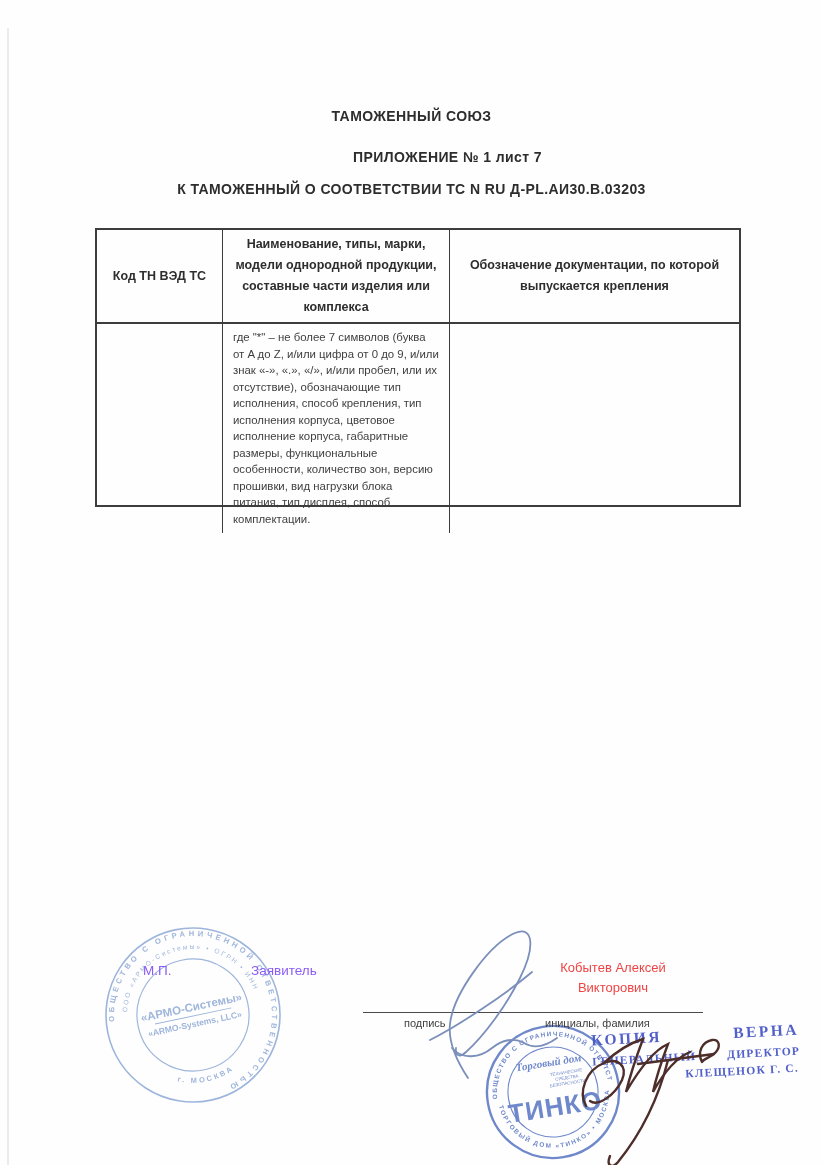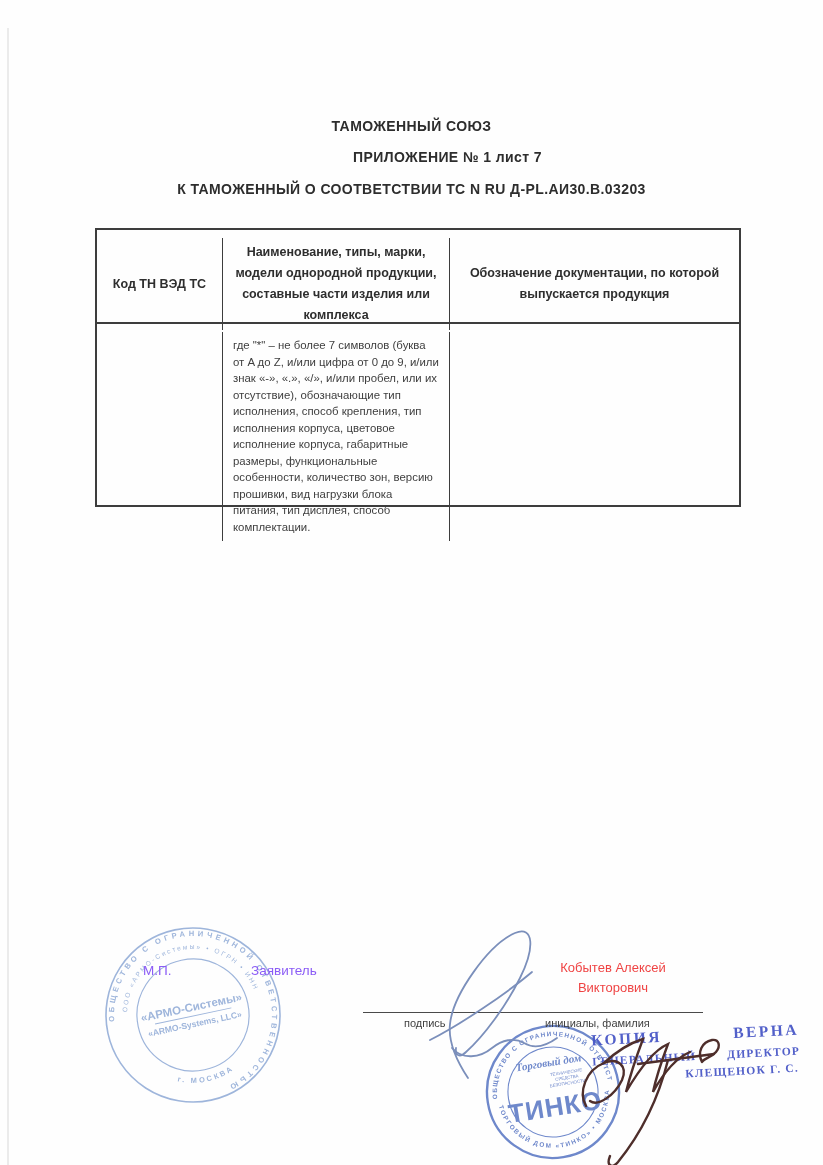--- a/index.html
+++ b/index.html
@@ -15,30 +15,30 @@
   body{background:#888;font-family:"Liberation Sans",sans-serif;}
   .page{
     position:relative;width:823px;height:1165px;margin:0 auto;
     background:#fefefe;overflow:hidden;color:var(--text);
   }
   .scan-edge{position:absolute;left:7px;top:28px;bottom:0;width:2px;background:#ebebeb;}
 
   
   .hline{position:absolute;left:0;width:100%;text-align:center;font-weight:bold;
     color:#2d2d2d;font-size:14px;letter-spacing:.4px;}
-  .h1{top:118px;}
+  .h1{top:108px;}
   .h2{top:149px;margin-left:36px;}
   .h3{top:181px;}
 
   
   .doc-table{position:absolute;left:95px;top:228px;width:646px;border:2px solid var(--border);}
   .tr{display:grid;grid-template-columns:126px 227px 1fr;}
   .thead{height:94px;border-bottom:2px solid var(--border);}
   .tbody{height:181px;}
-  .th,.td{border-right:1.5px solid var(--border);margin-top:8px;}
+  .th,.td{border-right:1.5px solid var(--border);}
   .c3{border-right:none !important;}
   .th{display:flex;align-items:center;justify-content:center;text-align:center;
     font-weight:bold;font-size:12.5px;line-height:1.68;padding:4px 12px;color:#2e2e2e;}
   .td{font-size:11.4px;line-height:16.55px;padding:5px 9px 5px 10px;color:#3e3e3e;text-align:left;}
 
   
   .flabel{position:absolute;font-size:13.5px;color:#8b5cf6;z-index:5;}
   .mp{left:143px;top:963px;}
   .applicant{left:251px;top:963px;}
   .signer-name{position:absolute;left:538px;top:958px;width:150px;text-align:center;
@@ -76,21 +76,21 @@
   <div class="scan-edge"></div>
 
   <div class="hline h1">ТАМОЖЕННЫЙ СОЮЗ</div>
   <div class="hline h2">ПРИЛОЖЕНИЕ № 1 лист 7</div>
   <div class="hline h3">К ТАМОЖЕННЫЙ О СООТВЕТСТВИИ ТС N RU Д-PL.АИ30.В.03203</div>
 
   <div class="doc-table">
     <div class="tr thead">
       <div class="th c1">Код ТН ВЭД ТС</div>
       <div class="th c2">Наименование, типы, марки, модели однородной продукции, составные части изделия или комплекса</div>
-      <div class="th c3">Обозначение документации, по которой выпускается продукция</div>
+      <div class="th c3">Обозначение документации, по которой выпускается крепления</div>
     </div>
     <div class="tr tbody">
       <div class="td c1"></div>
       <div class="td c2">где "*" – не более 7 символов (буква от A до Z, и/или цифра от 0 до 9, и/или знак «-», «.», «/», и/или пробел, или их отсутствие), обозначающие тип исполнения, способ крепления, тип исполнения корпуса, цветовое исполнение корпуса, габаритные размеры, функциональные особенности, количество зон, версию прошивки, вид нагрузки блока питания, тип дисплея, способ комплектации.</div>
       <div class="td c3"></div>
     </div>
   </div>
 
   <svg class="stamp armo-stamp" width="190" height="190" viewBox="0 0 190 190">
     <defs>

